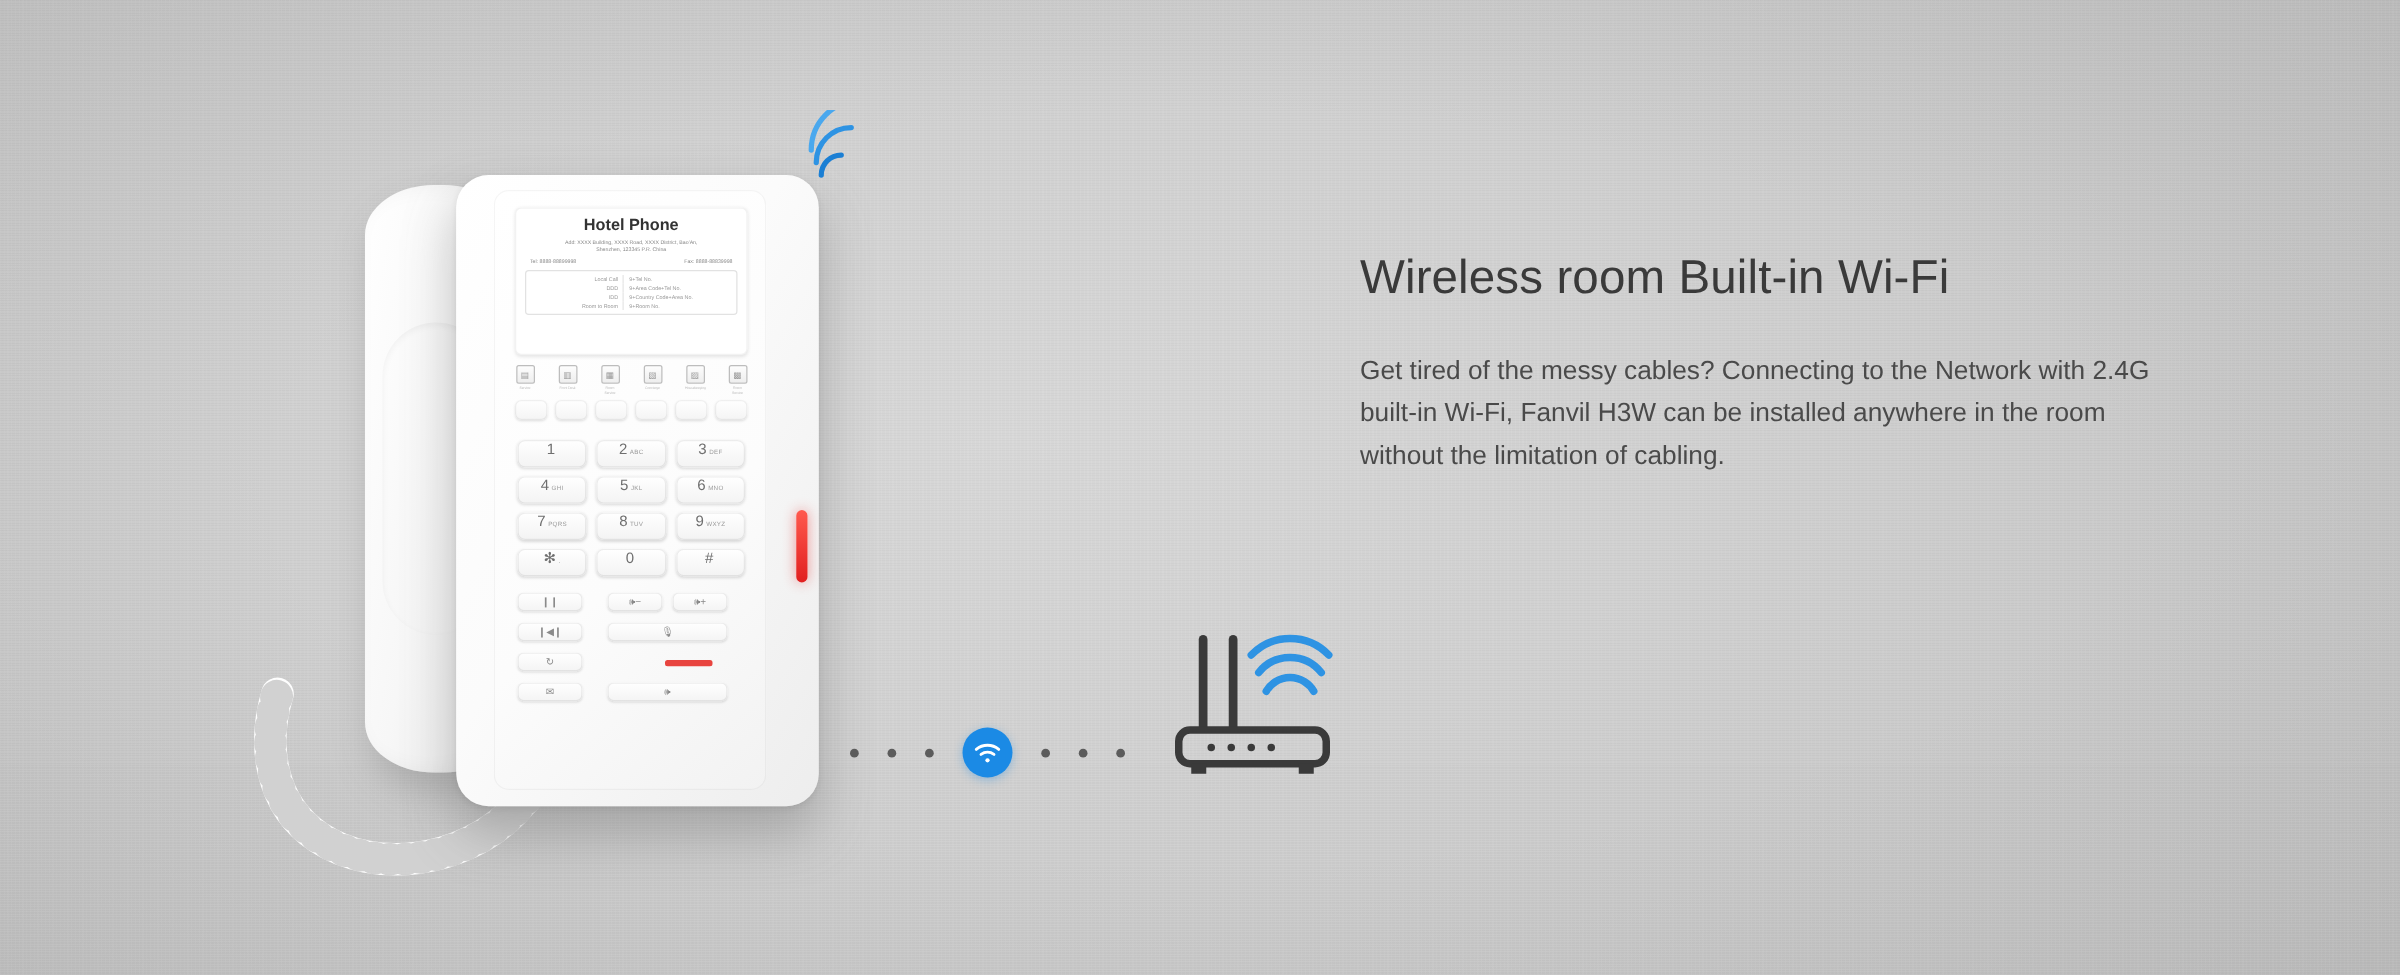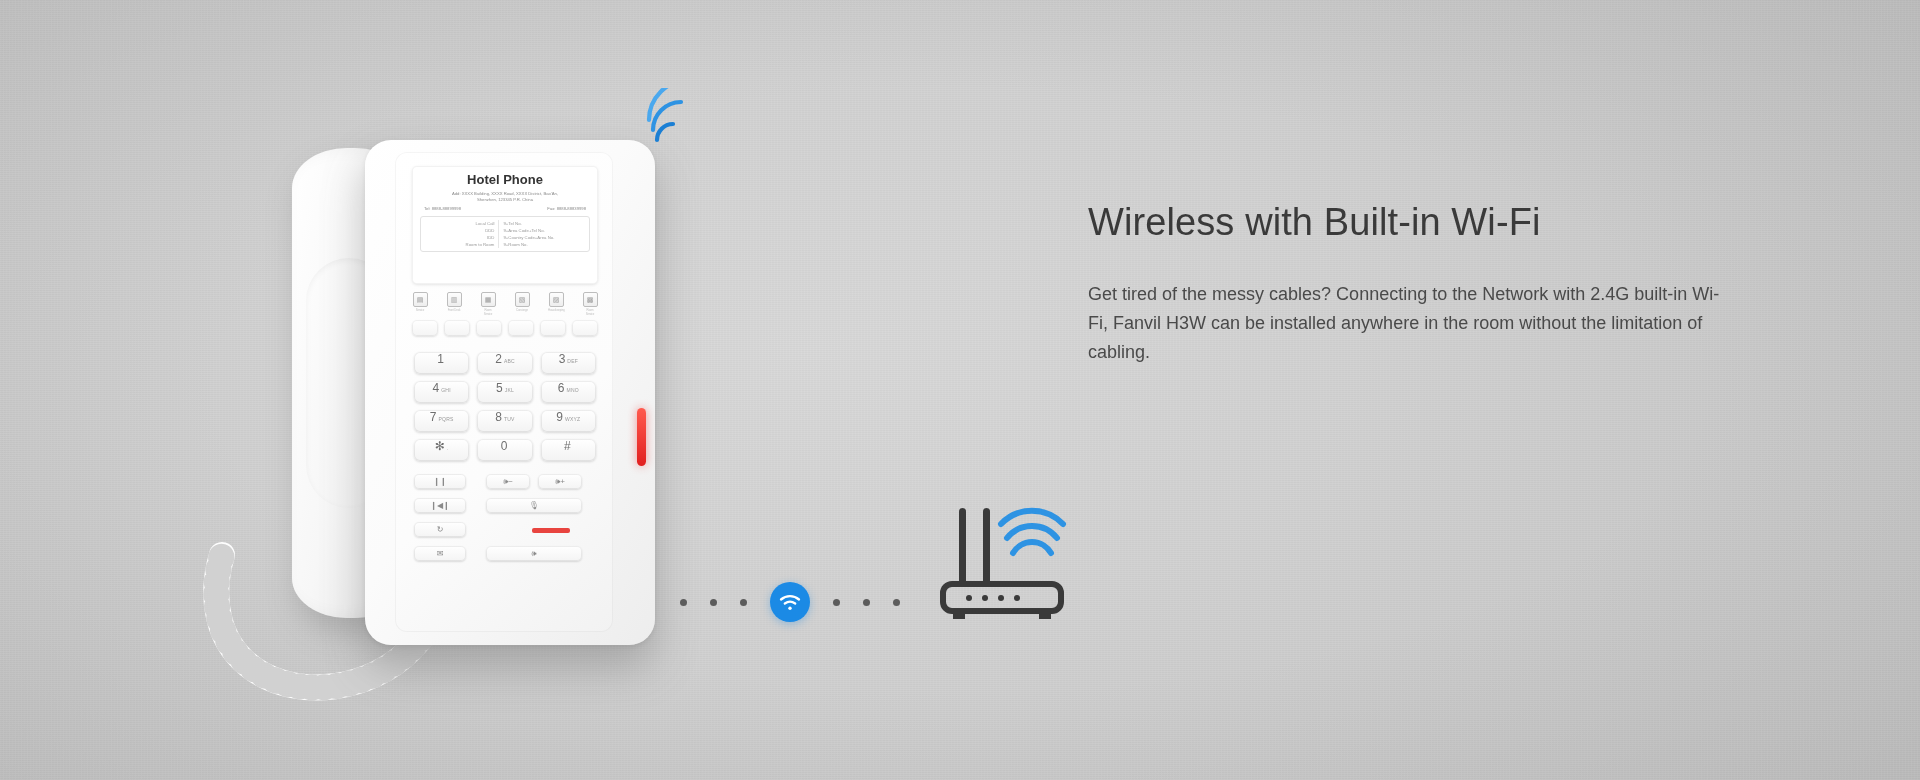--- a/index.html
+++ b/index.html
@@ -30,21 +30,21 @@
   }
 
   
   .copy { position: absolute; left: 1088px; top: 202px; width: 640px; }
   .headline {
     font-size: 38px; font-weight: 400; color: #3a3a3a;
     letter-spacing: .1px; line-height: 1.1; margin: 0 0 36px 0;
     white-space: nowrap;
   }
   .body-copy {
-    font-size: 18px; color: #4a4a4a; line-height: 1.62; margin: 0;
+    font-size: 21px; color: #4a4a4a; line-height: 1.62; margin: 0;
     font-weight: 400;
   }
 
   
   .phone { position: absolute; left: 300px; top: 130px; width: 360px; height: 520px; }
 
   .phone-body {
     position: absolute; left: 65px; top: 10px; width: 290px; height: 505px;
     background: linear-gradient(120deg, #ffffff 0%, #fbfbfb 45%, #ededed 100%);
     border-radius: 26px;
@@ -337,16 +337,16 @@
     <circle cx="34" cy="100" r="3" fill="#3a3a3a"></circle>
     <circle cx="50" cy="100" r="3" fill="#3a3a3a"></circle>
     <circle cx="66" cy="100" r="3" fill="#3a3a3a"></circle>
     <circle cx="82" cy="100" r="3" fill="#3a3a3a"></circle>
     <path d="M78 55 A 22 22 0 0 1 116 55" fill="none" stroke="#2e93e3" stroke-width="6" stroke-linecap="round"></path>
     <path d="M72 40 A 32 32 0 0 1 122 40" fill="none" stroke="#2e93e3" stroke-width="6" stroke-linecap="round"></path>
     <path d="M66 26 A 43 43 0 0 1 128 26" fill="none" stroke="#2e93e3" stroke-width="6" stroke-linecap="round"></path>
   </svg>
 
   <div class="copy">
-    <h1 class="headline">Wireless with Built-in Wi-Fi</h1>
+    <h1 class="headline">Wireless room Built-in Wi-Fi</h1>
     <p class="body-copy">Get tired of the messy cables? Connecting to the Network with 2.4G built-in Wi-Fi, Fanvil H3W can be installed anywhere in the room without the limitation of cabling.</p>
   </div>
 </div>
 
 </body></html>

